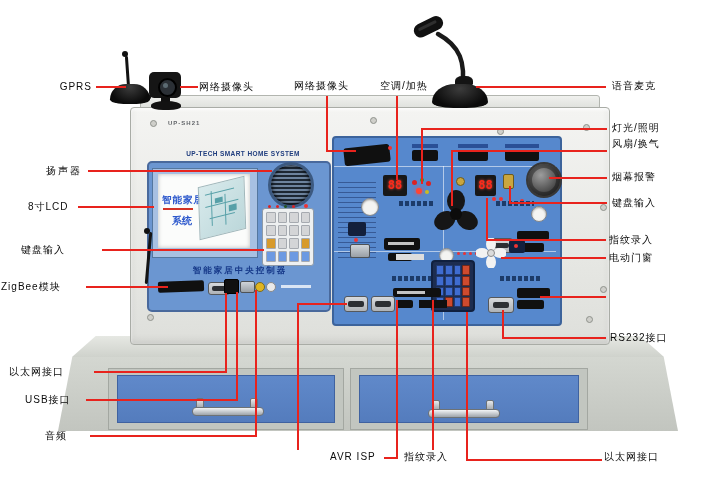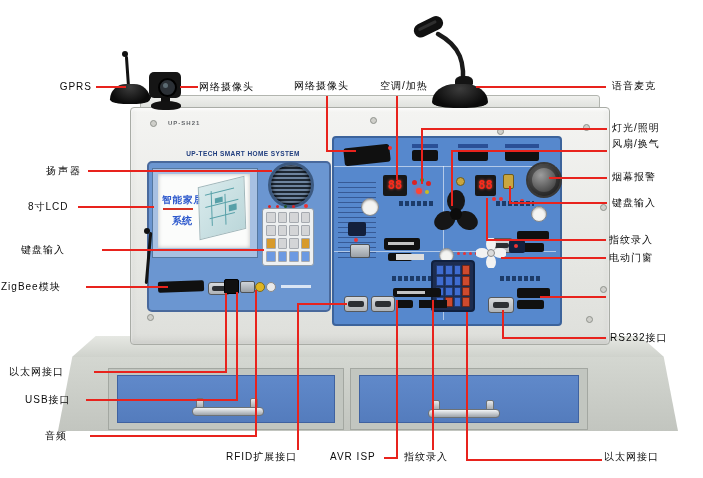--- a/index.html
+++ b/index.html
@@ -205,20 +205,21 @@
       <i></i>
     <i class="o"></i>
       <i></i>
       <i></i>
       <i class="o"></i>
     <i class="b"></i>
       <i class="b"></i>
       <i class="b"></i>
       <i class="b"></i>
   </div>
+  <div class="caption">智能家居中央控制器</div>
 
   <div class="zb-tip"></div>
   <div class="zb-rod"></div>
   <div class="zb-board"></div>
   <div class="db9" style="left:208px;top:282px;width:20px;height:11px"></div>
   <div class="blk" style="left:224px;top:279px;width:13px;height:13px;border:1px solid #000"></div>
   <div class="silver" style="left:240px;top:281px;width:13px;height:10px;border-radius:2px"></div>
   <div class="jack" style="left:255px;top:282px;background:#e0b520;border:1px solid #7a6a20"></div>
   <div class="jack" style="left:266px;top:282px;background:#e9e9e9;border:1px solid #8a8a8a"></div>
   <div class="wdash" style="left:281px;top:285px;width:30px"></div>
@@ -385,18 +386,17 @@
   <div class="lbl" style="left:294px;top:78px">网络摄像头</div>
   <div class="lbl" style="left:380px;top:78px">空调/加热</div>
   <div class="lbl" style="left:612px;top:78px">语音麦克</div>
   <div class="lbl" style="left:612px;top:120px">灯光/照明</div>
   <div class="lbl" style="left:612px;top:136px">风扇/换气</div>
   <div class="lbl" style="left:612px;top:169px">烟幕报警</div>
   <div class="lbl" style="left:612px;top:195px">键盘输入</div>
   <div class="lbl" style="left:609px;top:232px">指纹录入</div>
   <div class="lbl" style="left:609px;top:250px">电动门窗</div>
   <div class="lbl" style="left:610px;top:330px">RS232接口</div>
-  <div class="lbl" style="left:226px;top:449px">RFID扩展接口</div>
   <div class="lbl" style="left:330px;top:449px">AVR ISP</div>
   <div class="lbl" style="left:404px;top:449px">指纹录入</div>
   <div class="lbl" style="left:604px;top:449px">以太网接口</div>
 
 </div>
 
 </body></html>

